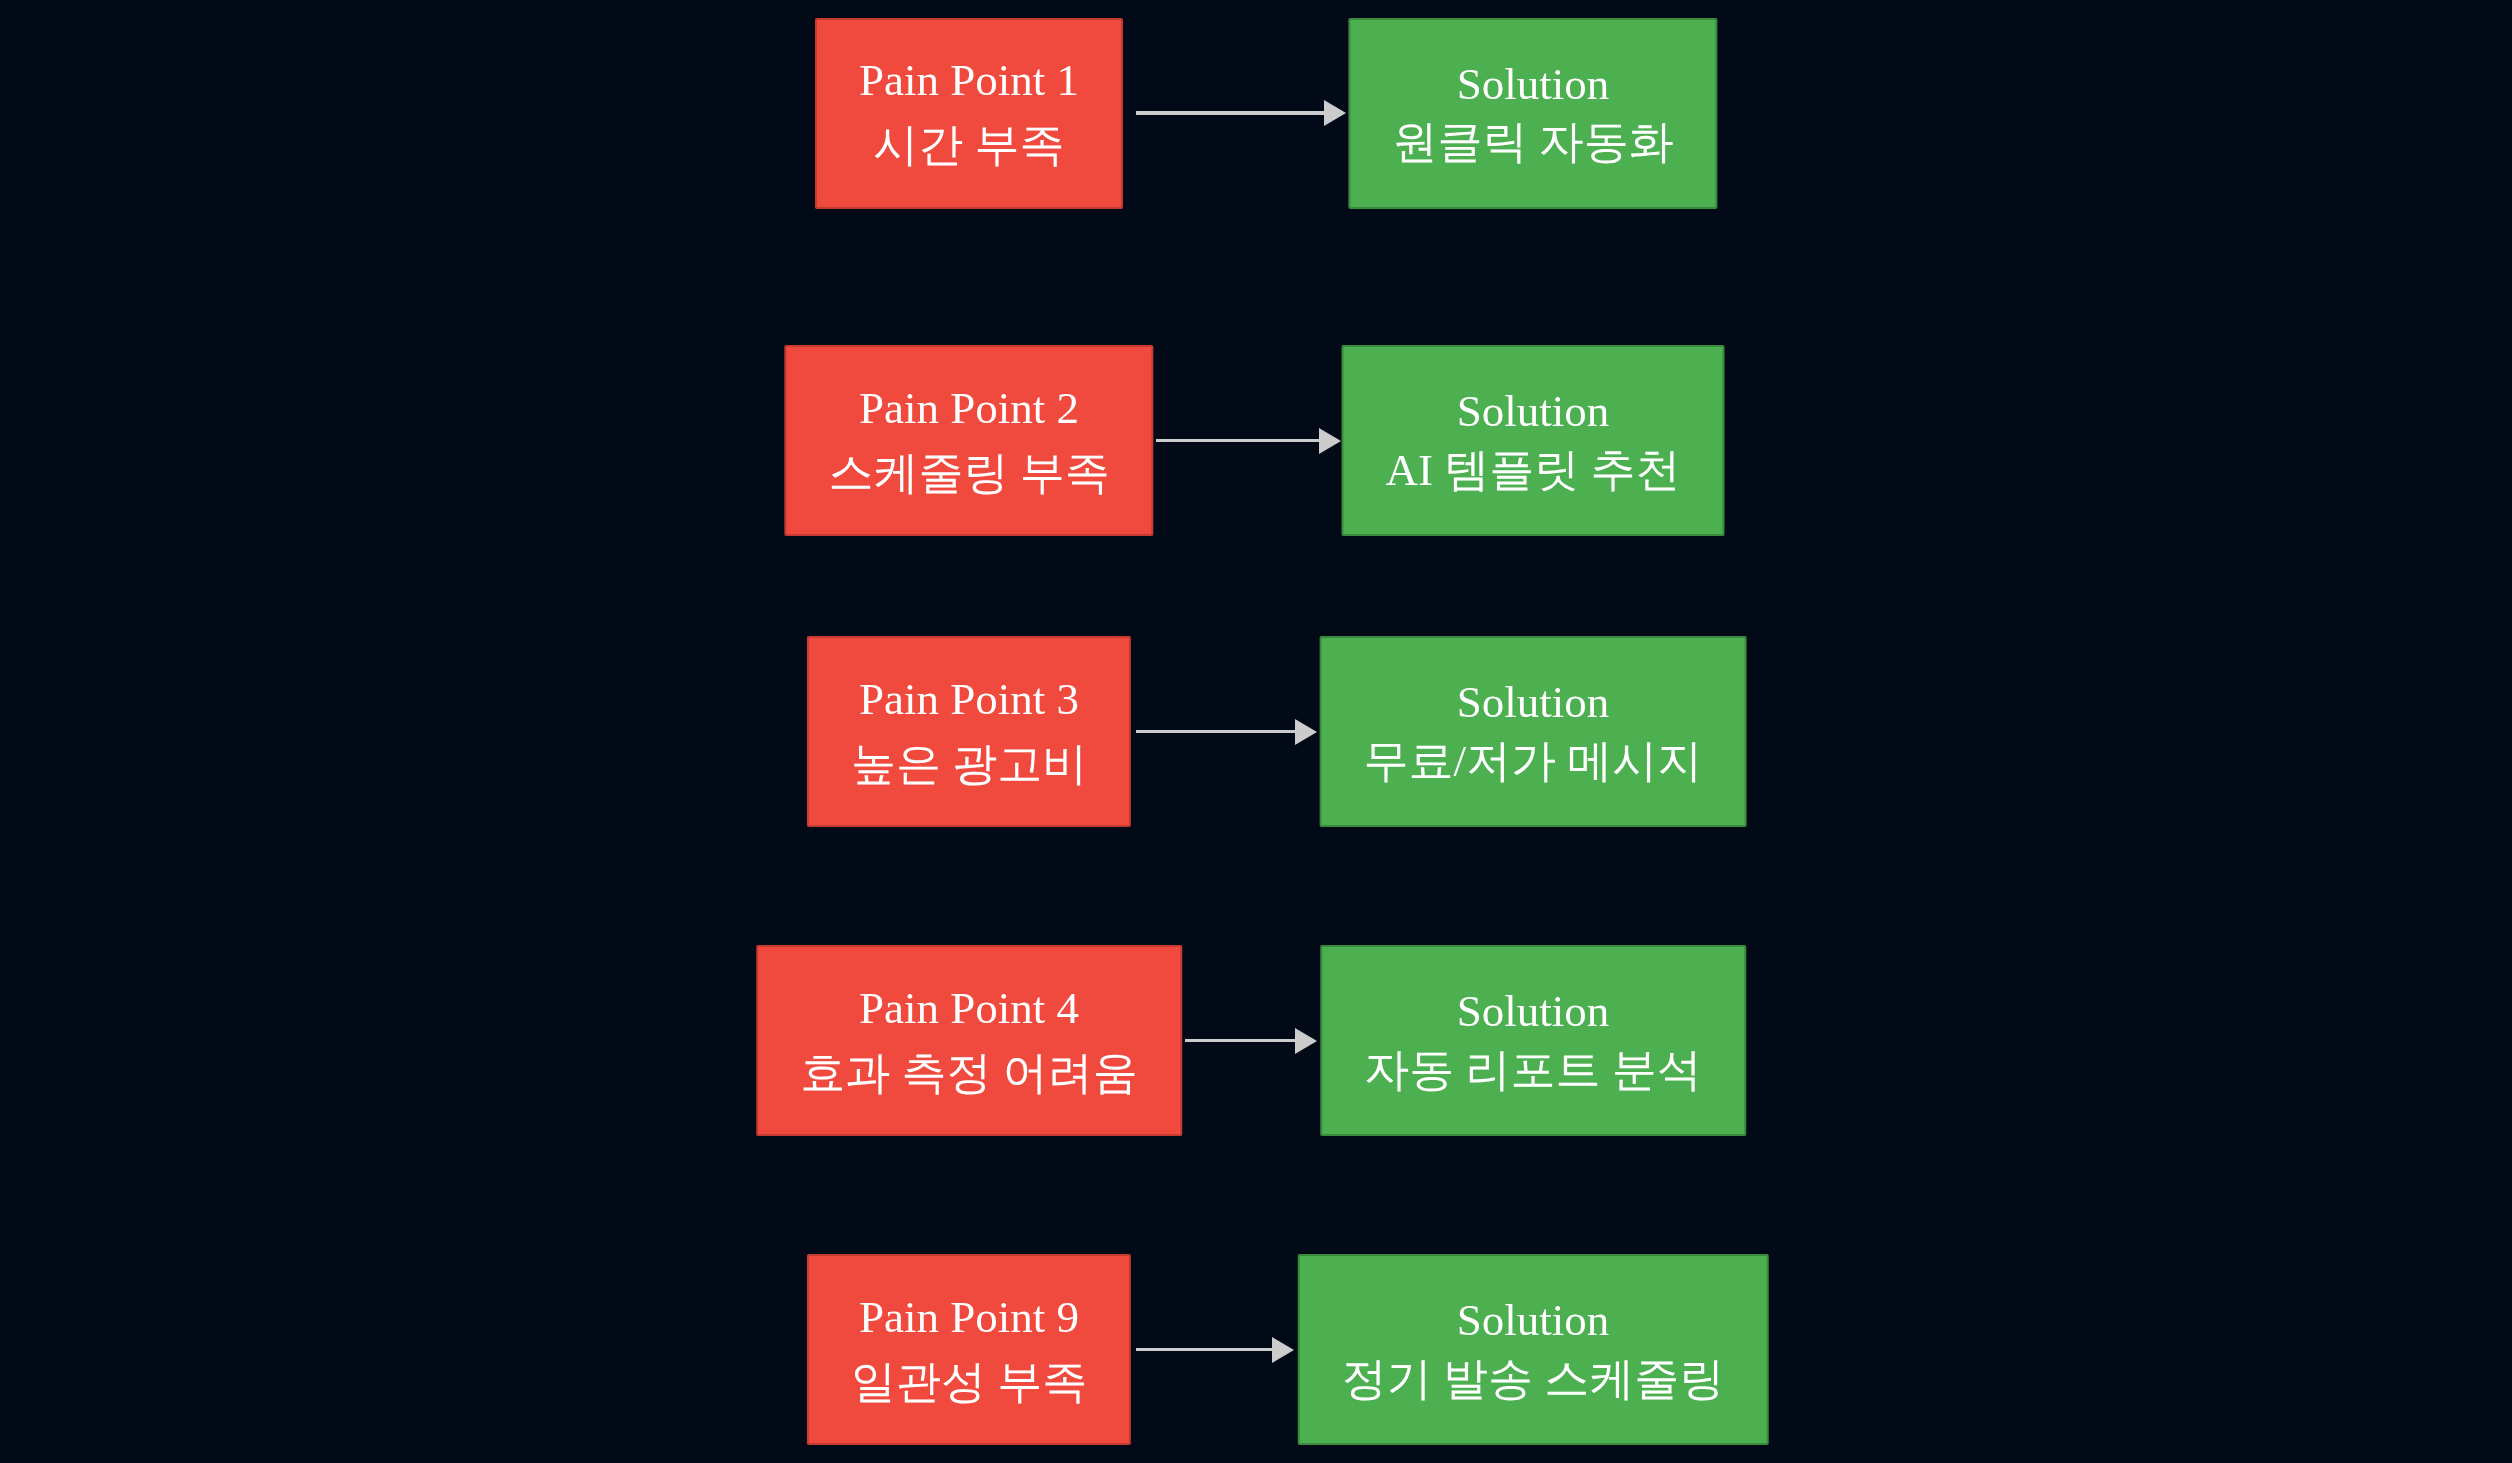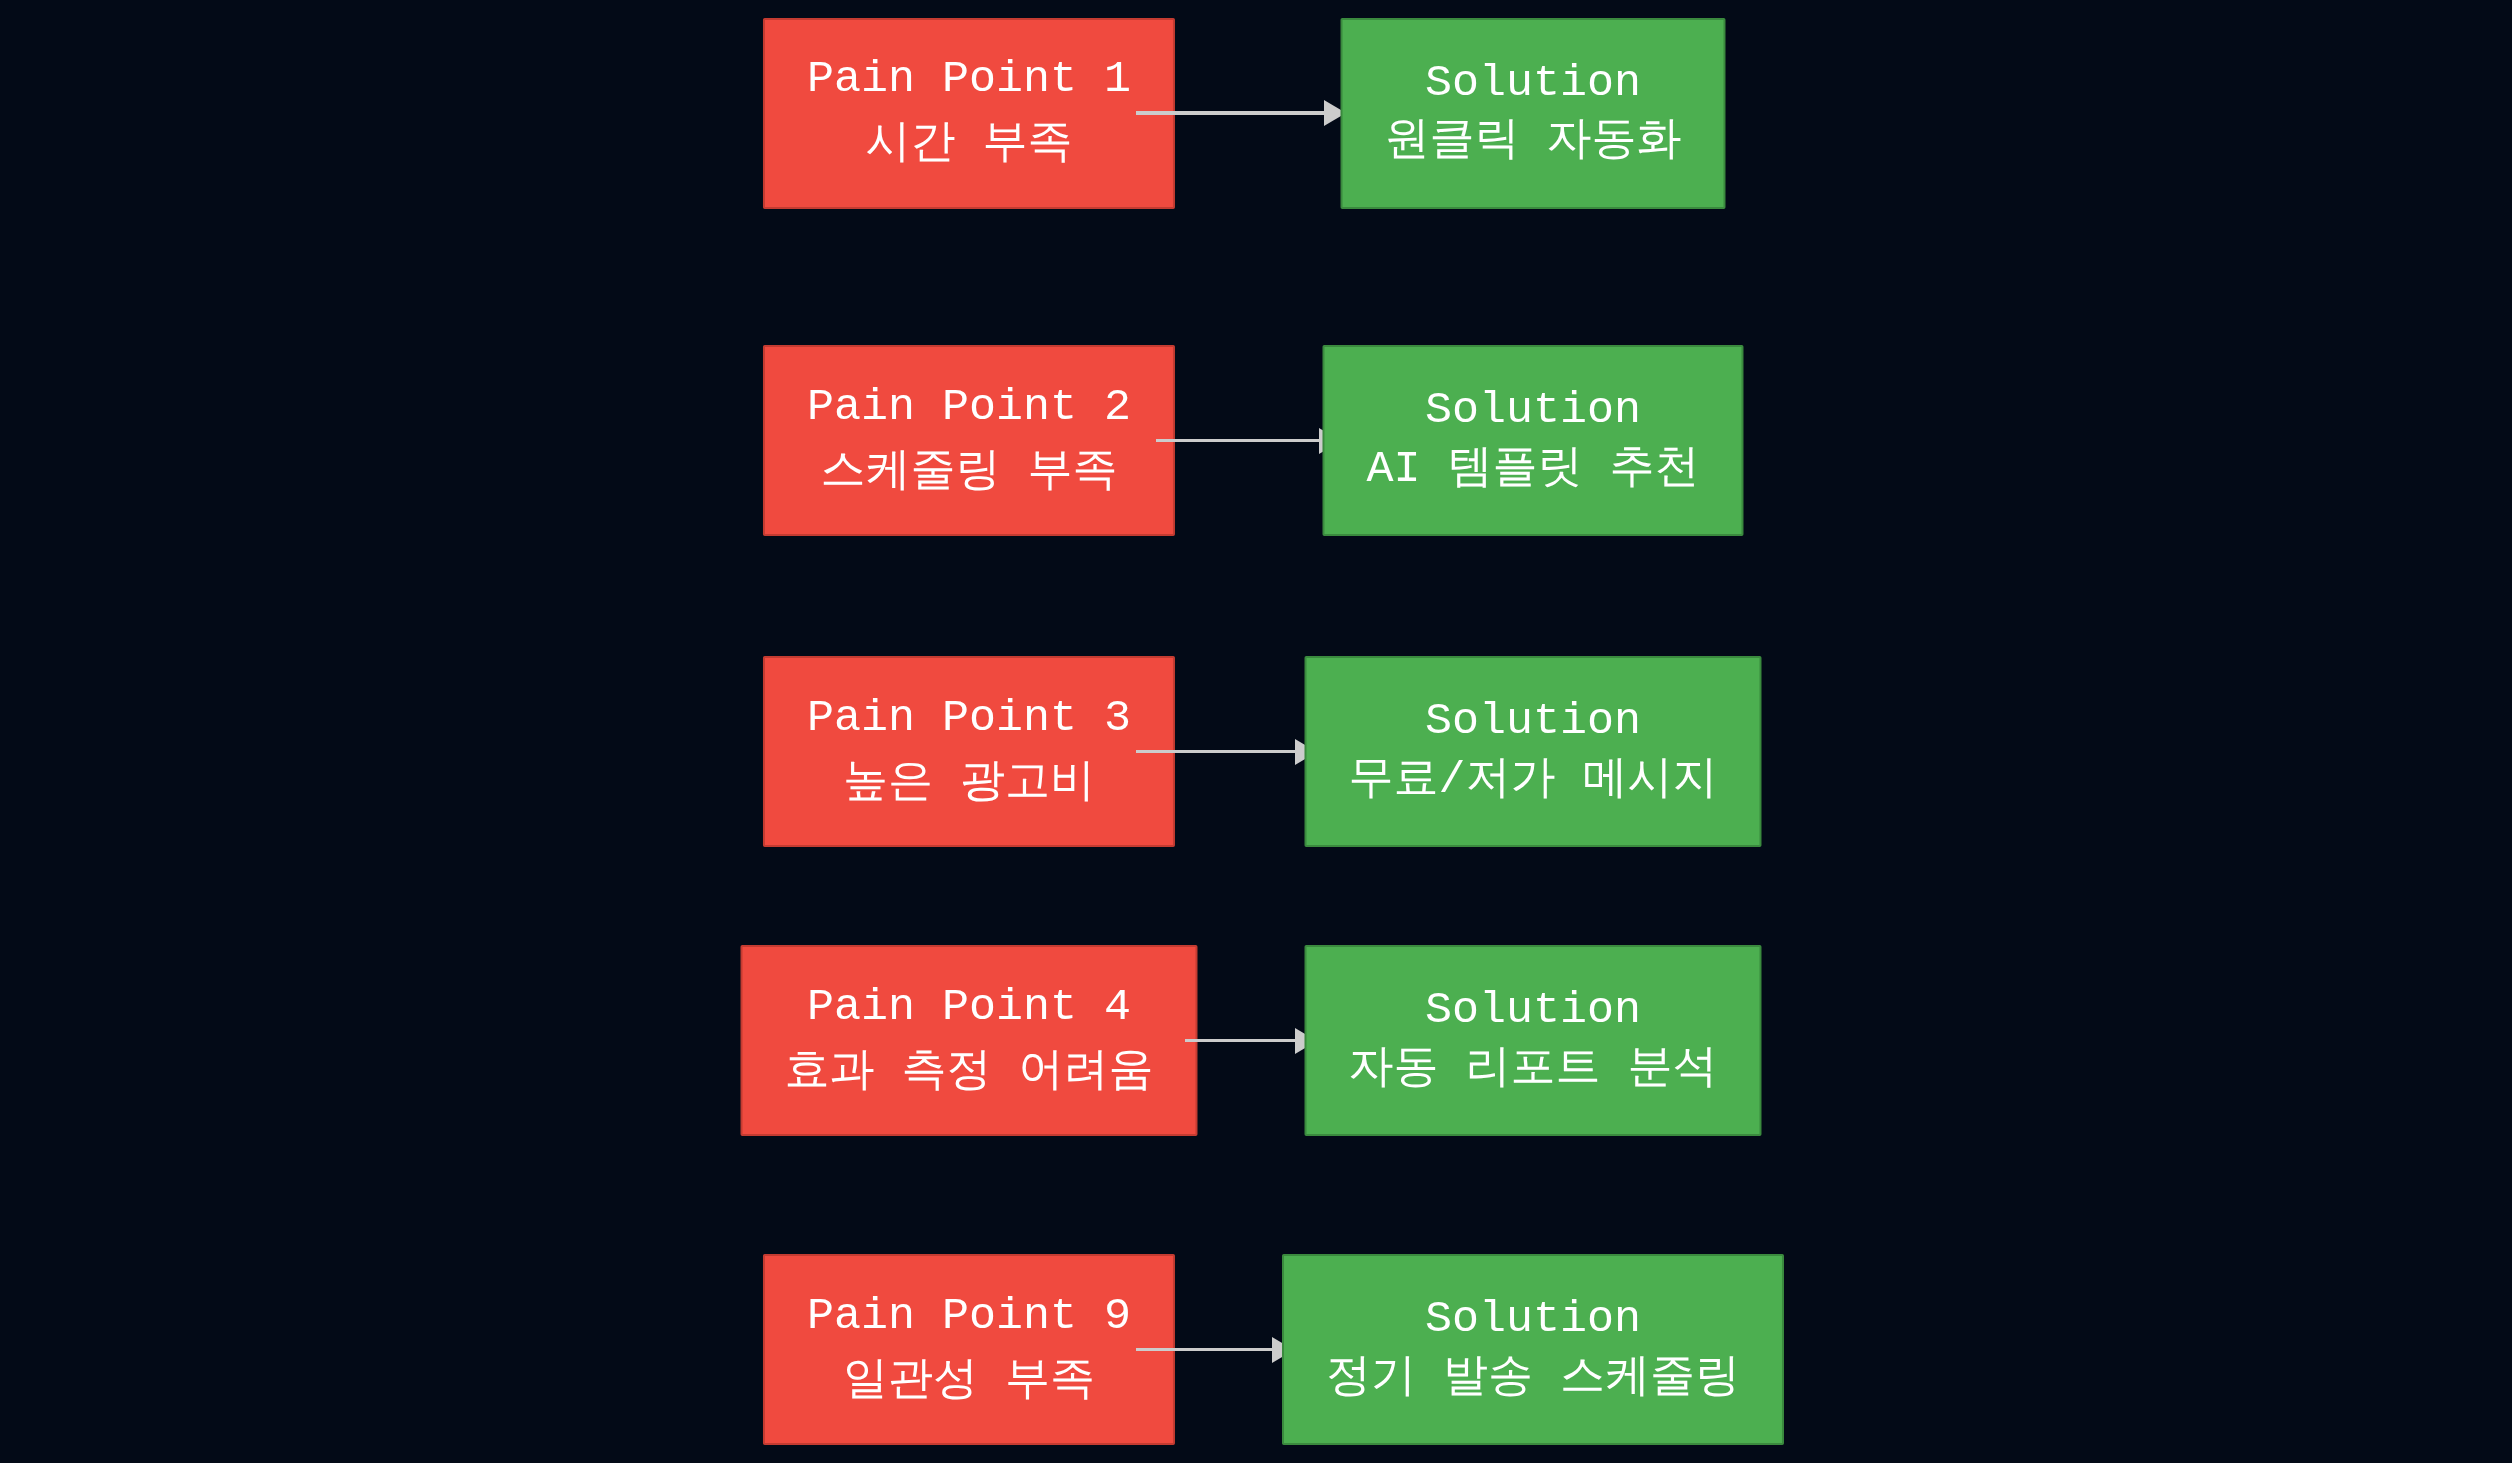--- a/index.html
+++ b/index.html
@@ -7,27 +7,27 @@
     --pain-fill:#F04A3F; --pain-border:#C43B31;
     --solution-fill:#4CAF50; --solution-border:#3A8A3E;
     --arrow:#CCCCCC;
   }
   *{box-sizing:border-box;}
   html,body{margin:0;padding:0;}
   body{background:var(--background);}
   .canvas{
     position:relative;width:2050px;height:1464px;overflow:hidden;
     background:var(--background);
-    font-family:Liberation Mono, monospace;
+    font-family:Liberation Serif, serif;
     color:var(--text);
   }
   .row{position:absolute;left:0;width:100%;height:191px;}
   .row:nth-of-type(1){top:17.5px;}
   .row:nth-of-type(2){top:345px;}
-  .row:nth-of-type(3){top:656px;}
+  .row:nth-of-type(3){top:636px;}
   .row:nth-of-type(4){top:945px;text-align:right;}
   .row:nth-of-type(5){top:1254px;}
   .box{
     position:absolute;top:0;height:100%;
     display:flex;flex-direction:column;justify-content:center;align-items:center;
     gap:14.8px;padding:0 42px;white-space:nowrap;
     border:2.8px solid;border-radius:1.8px;
   }
   .box .title,.box .subtitle{font-size:45px;line-height:1.12;font-weight:400;}
   .pain{left:969px;transform:translateX(-50%);background:var(--pain-fill);border-color:var(--pain-border);}

